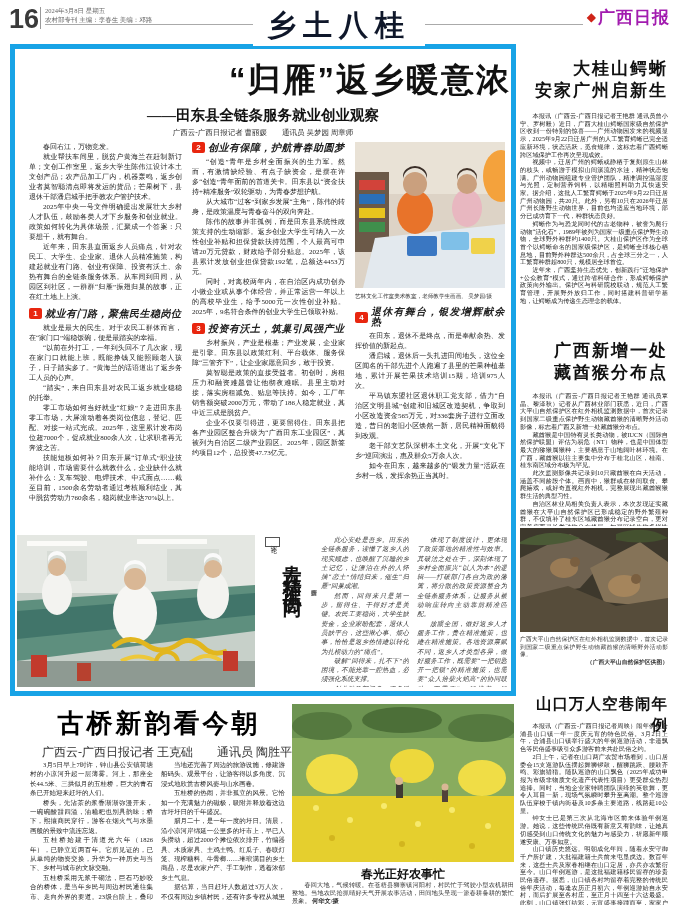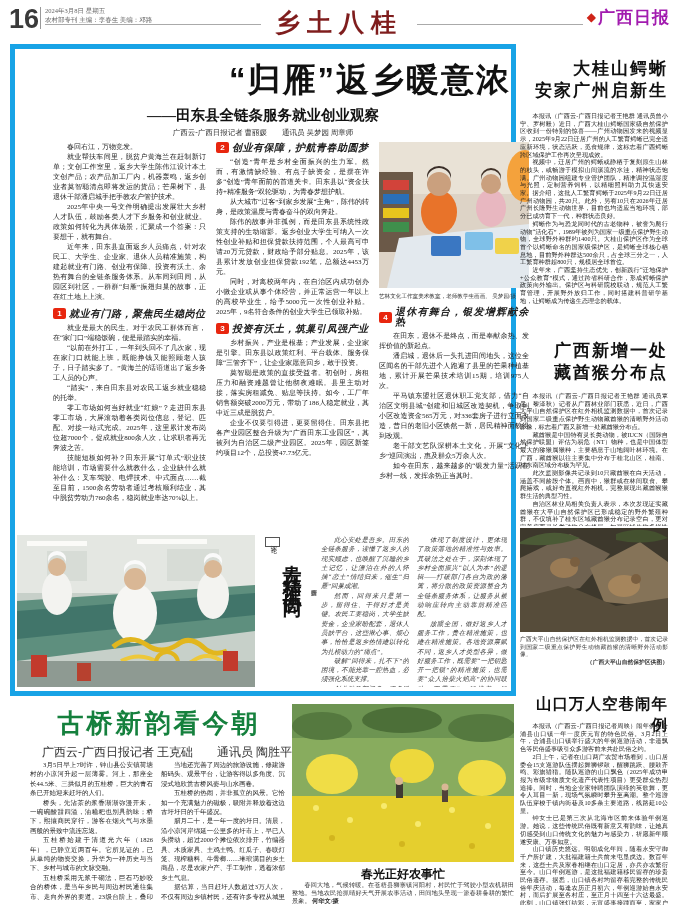--- a/index.html
+++ b/index.html
@@ -5,32 +5,32 @@
   html,body{margin:0;padding:0;background:#e9e9e9;}
   #page{position:relative;width:678px;height:905px;margin:0 auto;background:#fff;overflow:hidden;
         font-family:"Liberation Serif","DejaVu Serif",serif;color:#222;}
   
   .pagenum{position:absolute;left:9px;top:4px;font-family:"Liberation Sans","DejaVu Sans",sans-serif;
            font-size:27px;font-weight:bold;color:#3a3a3a;}
   .hdiv{position:absolute;left:40px;top:7px;height:22px;width:1px;background:#999;}
   .dateblock{position:absolute;left:45px;top:7px;font-size:6.5px;line-height:8.5px;color:#666;}
   .hrule{position:absolute;top:24px;left:45px;width:603px;height:1px;background:#aaa;}
   .secname{position:absolute;left:50%;transform:translateX(-50%);top:6px;background:#fff;
-           padding:0 14px;font-size:25px;font-weight:bold;letter-spacing:7px;color:#7f1d1d;z-index:2;}
+           padding:0 14px;font-size:29px;font-weight:bold;letter-spacing:7px;color:#0f172a;z-index:2;}
   .masthead{position:absolute;right:8px;top:6px;display:flex;align-items:center;gap:2px;z-index:3;background:#fff;padding-left:4px;}
   .masthead .dia{color:#cf2418;font-size:12px;}
   .masthead .mtxt{font-size:17px;font-weight:900;color:#a21caf;letter-spacing:1px;}
   
   .bluebox{position:absolute;left:10px;top:44px;width:496px;height:642px;border:5px solid #18a3e6;background:#fff;}
   .m-title{position:absolute;top:9px;left:0;width:100%;text-align:right;
            font-family:"Liberation Sans","DejaVu Sans",sans-serif;font-weight:900;
            font-size:33px;letter-spacing:2px;color:#111;}
   .m-sub{position:absolute;top:57px;left:0;width:100%;text-align:center;font-size:14.5px;font-weight:bold;color:#111;}
   .m-byline{position:absolute;top:79px;left:0;width:100%;text-align:center;font-size:7.5px;color:#333;}
-  .col{position:absolute;top:93px;height:390px;overflow:hidden;font-size:7px;line-height:10px;text-align:justify;color:#222;margin-left:24px;}
+  .col{position:absolute;top:93px;height:390px;overflow:hidden;font-size:7px;line-height:10px;text-align:justify;color:#222;}
   .col p,.cap p{margin:0;text-indent:2em;}
   .col1{left:14px;width:153px;}
   .col2{left:177px;width:153px;}
   .col3{left:340px;width:150px;}
   .sechead{display:flex;align-items:center;gap:3px;margin:6px 0 4px;}
   .badge{flex:0 0 auto;background:#e8260f;color:#fff;font-family:"Liberation Sans","DejaVu Sans",sans-serif;
          font-weight:bold;font-size:8px;width:13px;height:11px;line-height:11px;text-align:center;border-radius:2px;}
   .sechead b{font-size:10px;letter-spacing:0.5px;font-style:italic;}
   .photo{display:block;}
   .photo1cap{margin-top:3px;font-size:5.6px;color:#333;white-space:nowrap;}
@@ -51,21 +51,21 @@
   .r-art-title{position:absolute;left:520px;width:148px;text-align:right;font-weight:bold;color:#111;}
   .t2line{font-size:17px;line-height:22px;letter-spacing:2px;}
   .t1line{font-size:15.5px;letter-spacing:1px;}
   .rbody{position:absolute;left:520px;width:148px;overflow:hidden;font-size:6.2px;line-height:7.7px;
          text-align:justify;color:#222;}
   .rbody p{margin:0;text-indent:2em;}
   .rcap{position:absolute;left:520px;width:148px;font-size:5.8px;line-height:7.6px;color:#333;text-align:justify;}
   .rcredit{display:block;text-align:right;font-weight:bold;}
   
   .bl-title{position:absolute;left:30px;top:706px;width:258px;text-align:center;
-            font-size:26px;font-weight:bold;letter-spacing:3px;color:#15803d;}
+            font-size:26px;font-weight:bold;letter-spacing:3px;color:#000000;}
   .bl-byline{position:absolute;left:30px;top:744px;width:258px;text-align:right;font-size:12px;color:#333;padding-left:4px;}
   .blcol{position:absolute;top:760px;height:142px;overflow:hidden;font-size:6.5px;line-height:9.4px;text-align:justify;color:#222;}
   .blcol p{margin:0;text-indent:2em;}
   .blcol1{left:30px;width:123px;}
   .blcol2{left:161px;width:124px;}
   
   .bp-photo{position:absolute;left:292px;top:704px;}
   .bp-title{position:absolute;left:292px;top:866px;width:222px;text-align:center;font-size:12px;font-weight:bold;color:#111;}
   .bp-cap{position:absolute;left:292px;top:881px;width:222px;font-size:6.2px;line-height:8.2px;text-align:justify;color:#333;}
   .bp-cap p{margin:0;text-indent:2em;}

